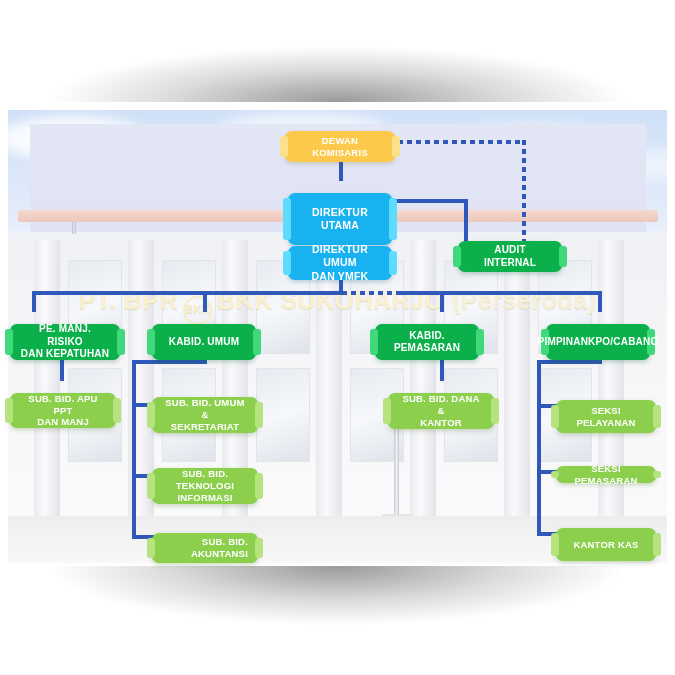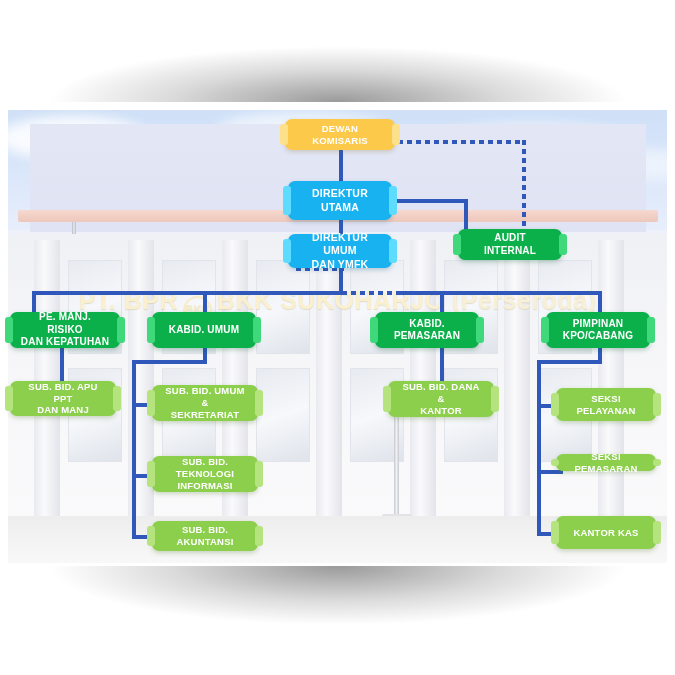--- a/index.html
+++ b/index.html
@@ -169,20 +169,21 @@
     align-items: center;
     justify-content: center;
     text-align: center;
     color: #ffffff;
     font-weight: bold;
     border-radius: 7px;
     line-height: 1.25;
     padding: 2px 10px;
     letter-spacing: 0.2px;
     z-index: 5;
+    margin-top: 12px;
   }
   
   .node::before, .node::after {
     content: "";
     position: absolute;
     top: 5px; bottom: 5px;
     width: 8px;
     border-radius: 3px;
     z-index: -1;
   }
@@ -336,21 +337,21 @@
   <div class="ln h" style="left:537px; top:360px; width:65px;"></div>
   <div class="ln v" style="left:537px; top:360px; height:175px;"></div>
   <div class="ln h" style="left:537px; top:404px; width:26px;"></div>
   <div class="ln h" style="left:537px; top:470px; width:26px;"></div>
   <div class="ln h" style="left:537px; top:532px; width:26px;"></div>
 
   <div class="node yellow" style="left:285px; top:119px; width:110px; height:31px;">
     <span>DEWAN KOMISARIS</span>
   </div>
 
-  <div class="node blue" style="left:288px; top:181px; width:104px; height:39px;">
+  <div class="node blue" style="left:288px; top:181px; width:104px; height:52px;">
     <span>DIREKTUR UTAMA</span>
   </div>
 
   <div class="node blue" style="left:288px; top:234px; width:104px; height:34px; flex-direction:column;">
     <span>DIREKTUR UMUM</span>
     <span>DAN YMFK</span>
   </div>
 
   <div class="node green" style="left:458px; top:229px; width:104px; height:31px;">
     <span>AUDIT INTERNAL</span>
@@ -362,41 +363,41 @@
   </div>
 
   <div class="node green" style="left:152px; top:312px; width:104px; height:36px;">
     <span>KABID. UMUM</span>
   </div>
 
   <div class="node green" style="left:375px; top:312px; width:104px; height:36px;">
     <span>KABID. PEMASARAN</span>
   </div>
 
-  <div class="node green" style="left:546px; top:312px; width:104px; height:36px; flex-direction:column;">
+  <div class="node green" style="left:546px; top:312px; width:104px; height:36px; flex-direction:row;">
     <span>PIMPINAN</span>
     <span>KPO/CABANG</span>
   </div>
 
   <div class="node lime" style="left:10px; top:381px; width:106px; height:35px; flex-direction:column;">
     <span>SUB. BID. APU PPT</span>
     <span>DAN MANJ</span>
   </div>
 
   <div class="node lime" style="left:152px; top:385px; width:106px; height:36px; flex-direction:column;">
     <span>SUB. BID. UMUM &amp;</span>
     <span>SEKRETARIAT</span>
   </div>
 
   <div class="node lime" style="left:152px; top:456px; width:106px; height:36px; flex-direction:column;">
     <span>SUB. BID. TEKNOLOGI</span>
     <span>INFORMASI</span>
   </div>
 
-  <div class="node lime" style="left:152px; top:521px; width:106px; height:30px;">
+  <div class="node lime" style="left:152px; top:521px; width:106px; height:30px;text-align:right;">
     <span>SUB. BID. AKUNTANSI</span>
   </div>
 
   <div class="node lime" style="left:388px; top:381px; width:106px; height:36px; flex-direction:column;">
     <span>SUB. BID. DANA &amp;</span>
     <span>KANTOR</span>
   </div>
 
   <div class="node lime" style="left:556px; top:388px; width:100px; height:33px;">
     <span>SEKSI PELAYANAN</span>

